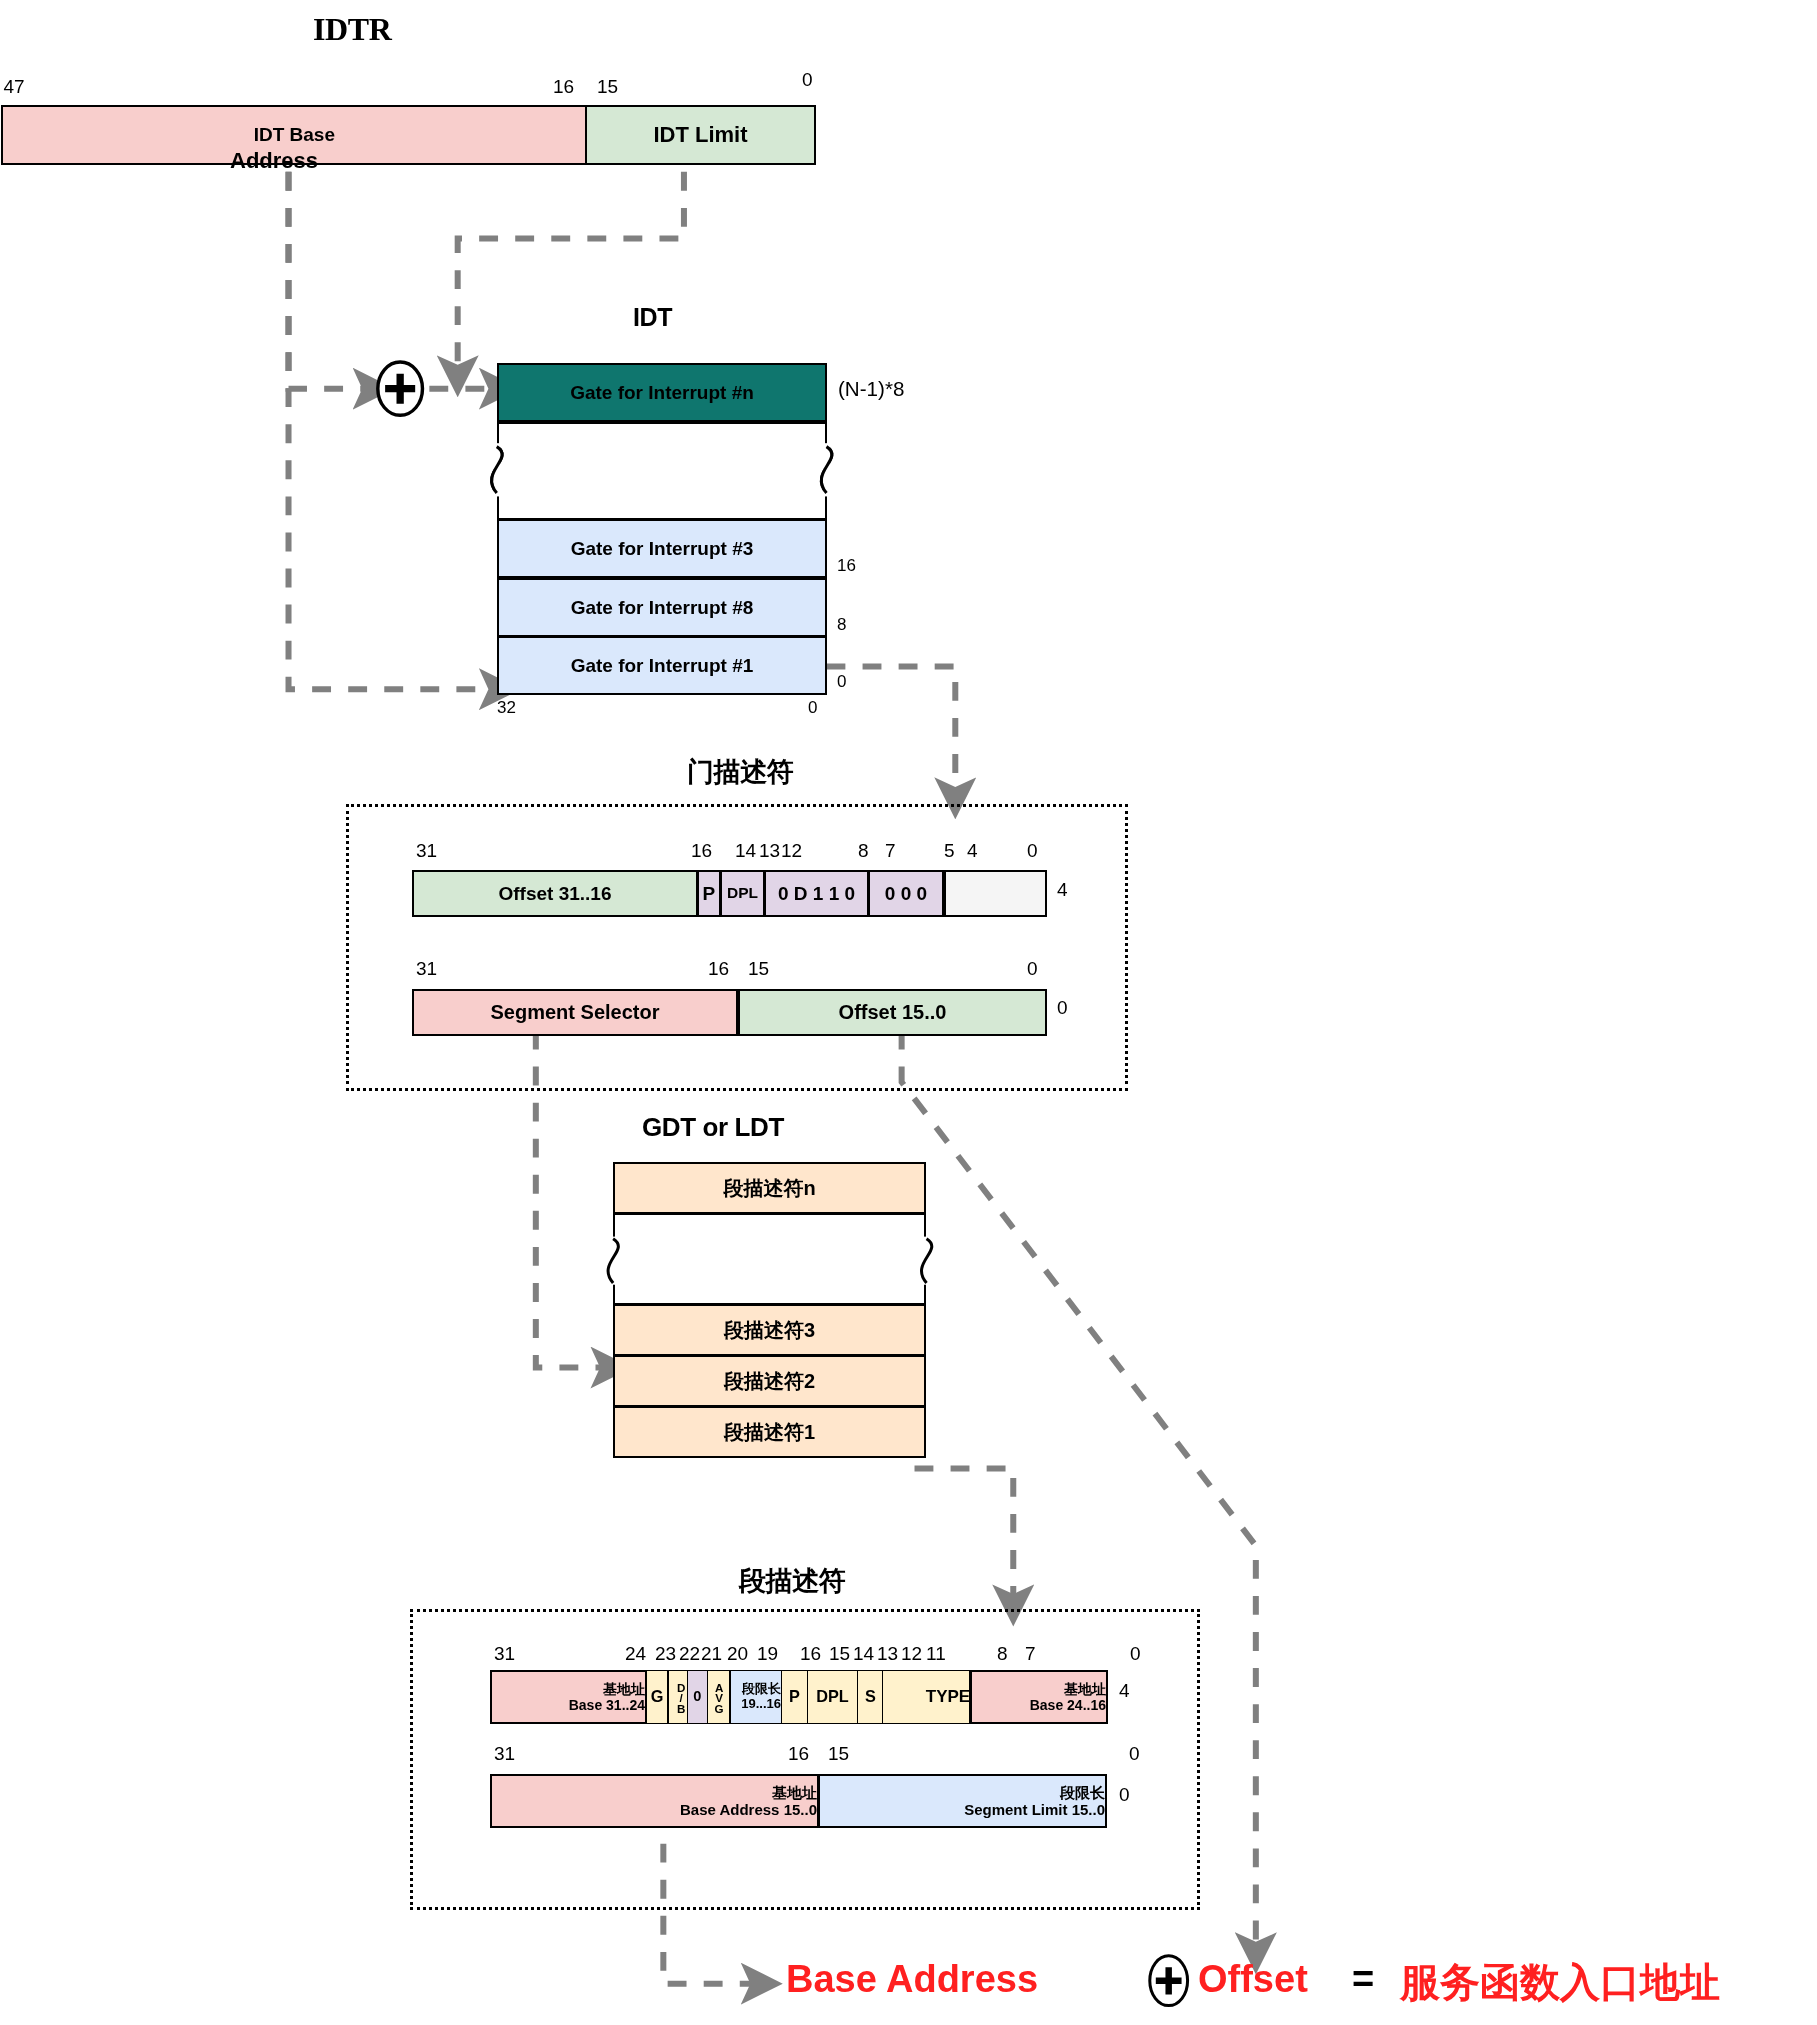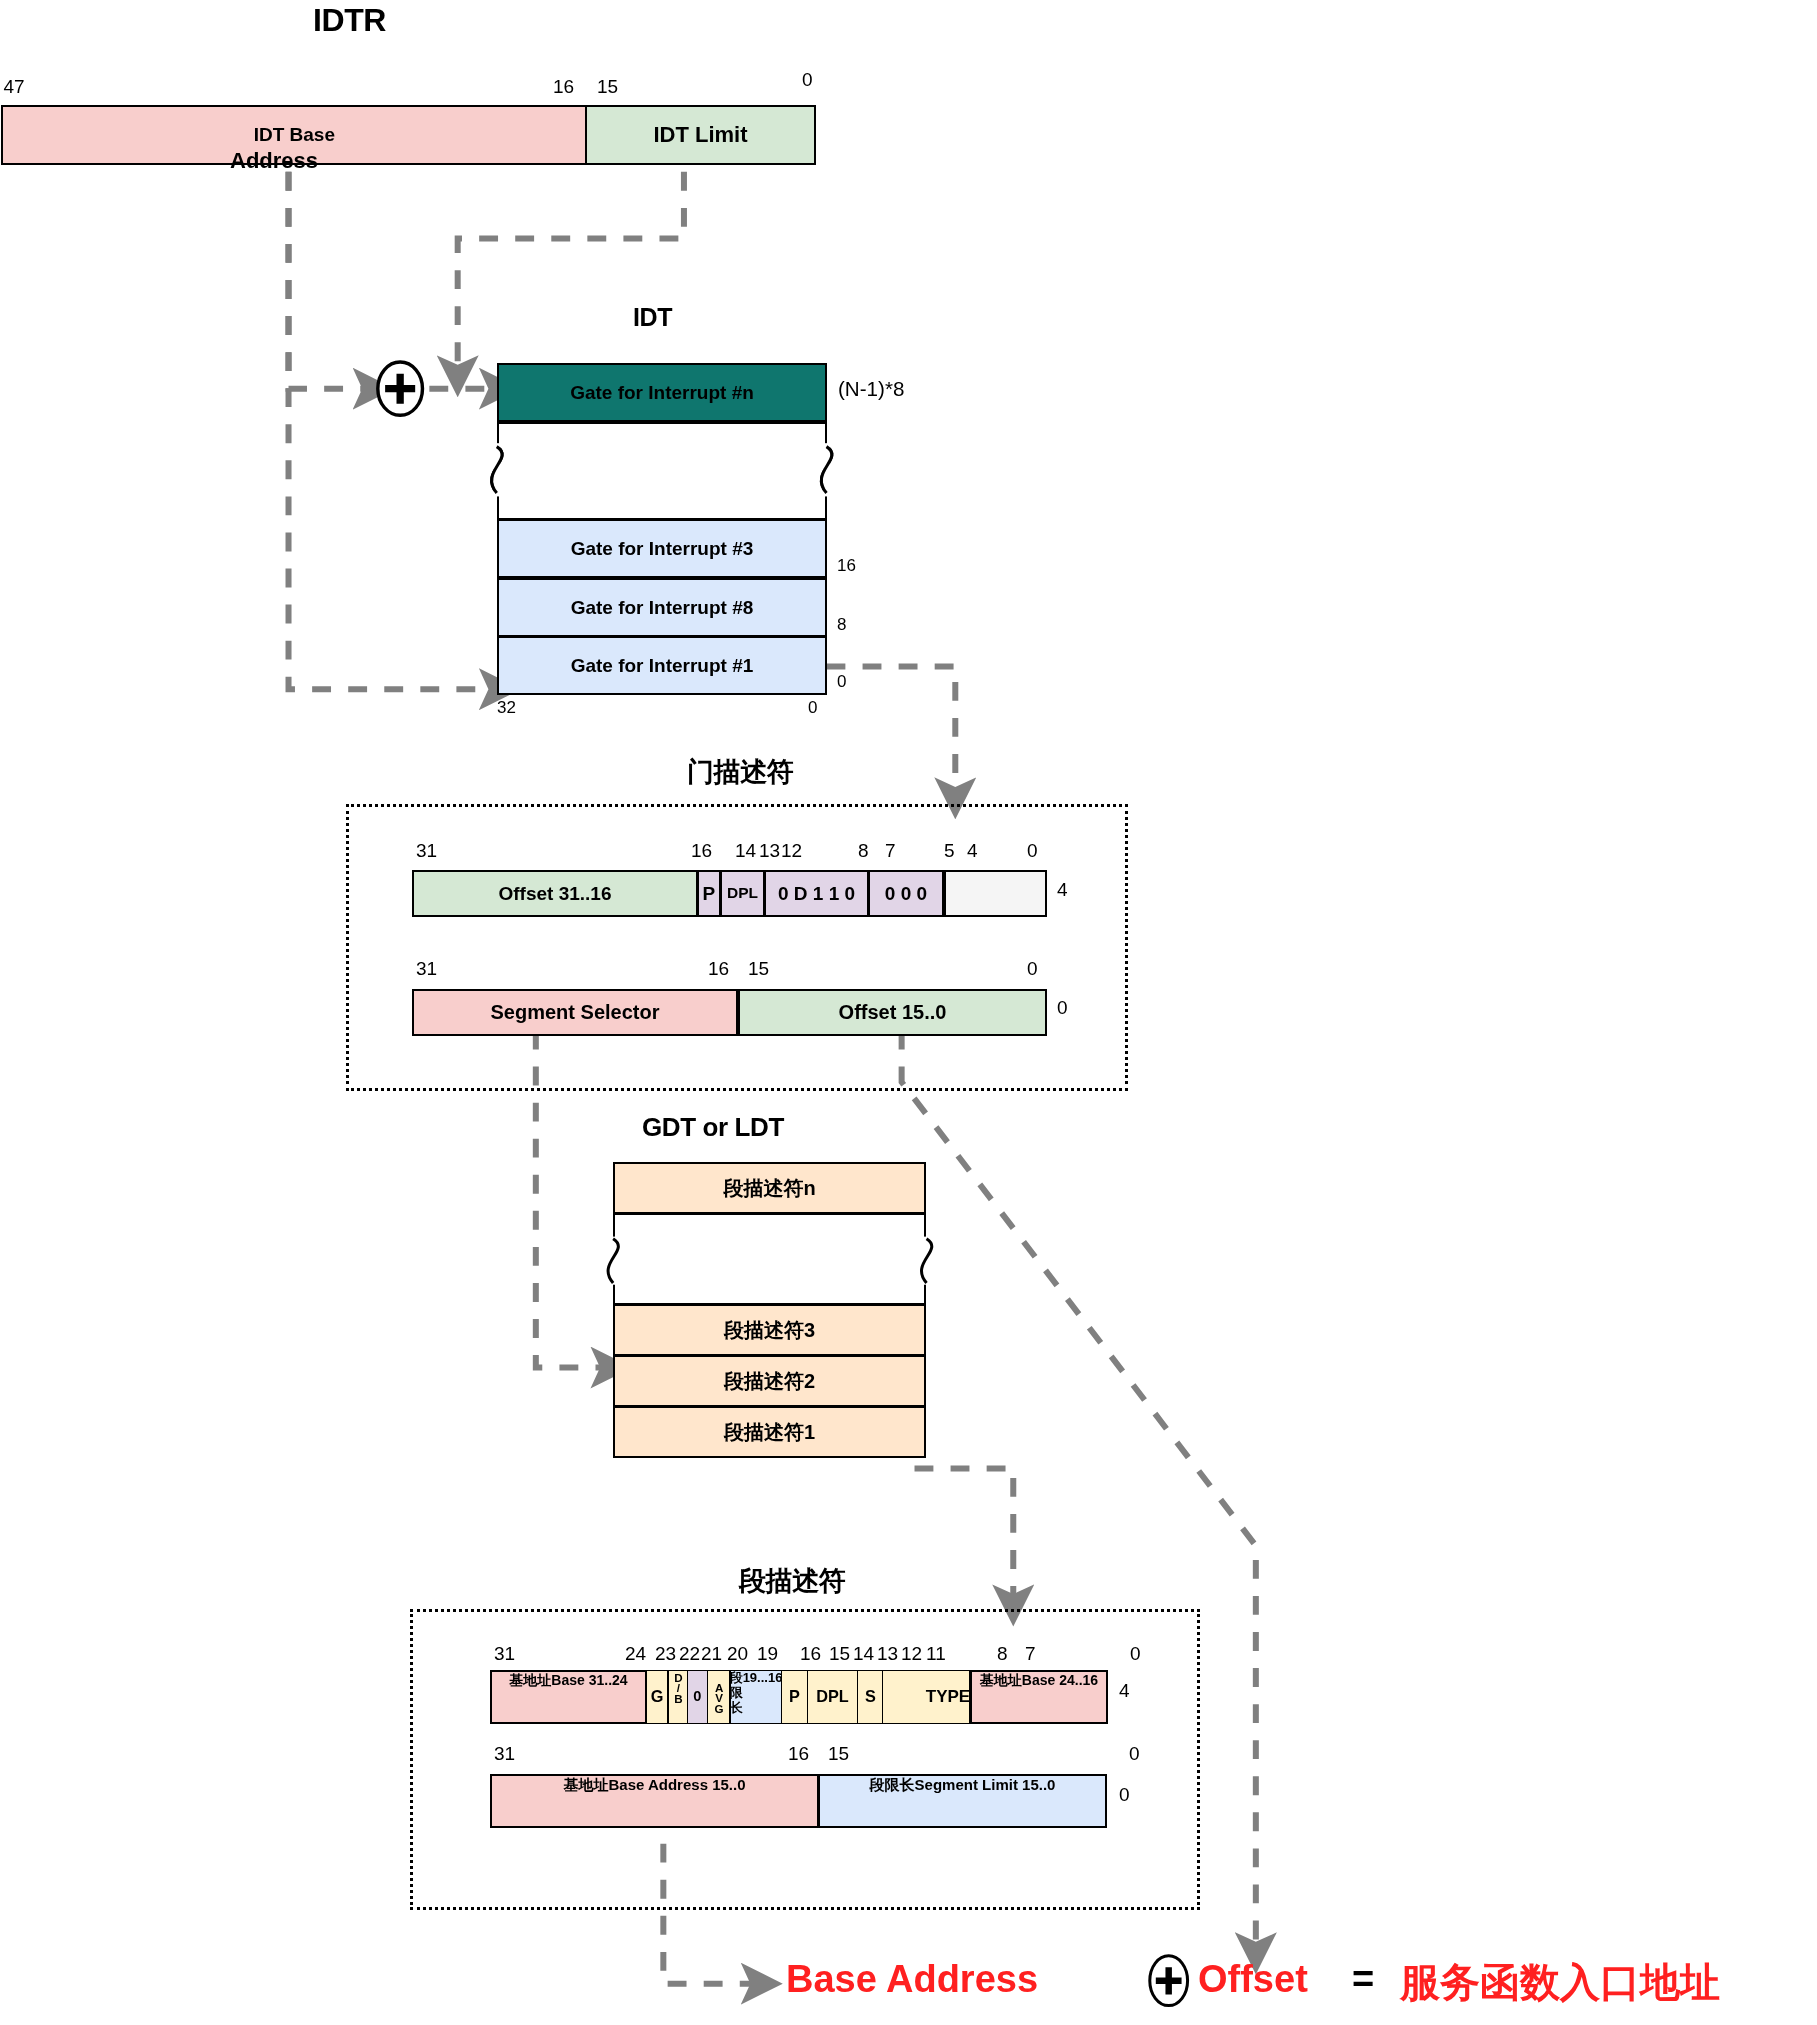--- a/index.html
+++ b/index.html
@@ -7,21 +7,21 @@
   #page{position:relative;width:1817px;height:2025px;background:#fff;overflow:hidden;}
   .t{position:absolute;white-space:nowrap;color:#000;}
   .bold{font-weight:bold;}
   .title{font-weight:bold;font-size:32px;letter-spacing:-0.4px;}
   .bit{font-size:19px;font-weight:400;}
   .bitsm{font-size:17px;font-weight:400;}
   .cellbox{position:absolute;box-sizing:border-box;border:2.1px solid #000;display:flex;align-items:center;justify-content:center;text-align:center;font-weight:bold;}
   .fieldbox{position:absolute;box-sizing:border-box;border:1.3px solid #000;display:flex;align-items:center;justify-content:center;text-align:center;font-weight:bold;line-height:1.05;}
   .dotbox{position:absolute;box-sizing:border-box;border:3px dotted #000;}
   svg.ov{position:absolute;left:0;top:0;width:1817px;height:2025px;pointer-events:none;}
-  .vstack{display:flex;flex-direction:row;align-items:flex-start;justify-content:center;line-height:1.15;}
+  .vstack{display:flex;flex-direction:column;align-items:flex-end;justify-content:center;line-height:1.15;}
   .redtxt{color:#ff2020;font-weight:bold;}
 </style>
 </head>
 <body>
 
 <div id="page">
 
   <svg class="ov" viewBox="0 0 4232 4716">
     <defs>
       <marker id="ah" markerWidth="7" markerHeight="7" refX="3.2" refY="3.5" orient="auto">
@@ -43,21 +43,21 @@
       <path d="M1248,2400 L1248,3185 L1420,3185"></path>
 
       <path d="M2100,2400 L2100,2520 L2925,3600 L2925,4545"></path>
 
       <path d="M2130,3420 L2360,3420 L2360,3735"></path>
 
       <path d="M1545,4210 L1545,4620 L1770,4620"></path>
     </g>
   </svg>
 
-  <div class="t title" style="left:313px;top:2px;">IDTR</div>
+  <div class="t title" style="left:313px;top:11px;font-family:Liberation Serif, serif;">IDTR</div>
 
   <div class="t bit" style="left:3.4px;top:76px;">47</div>
   <div class="t bit" style="left:553px;top:76px;">16</div>
   <div class="t bit" style="left:597px;top:76px;">15</div>
   <div class="t bit" style="left:802px;top:69px;">0</div>
 
   <div class="cellbox" style="left:1.3px;top:105px;width:586px;height:60px;background:#f8cecc;font-size:19px;">
     <span>IDT Base</span>
   </div>
   <div class="t bold" style="left:230px;top:148px;font-size:22px;text-align:center;">Address</div>

